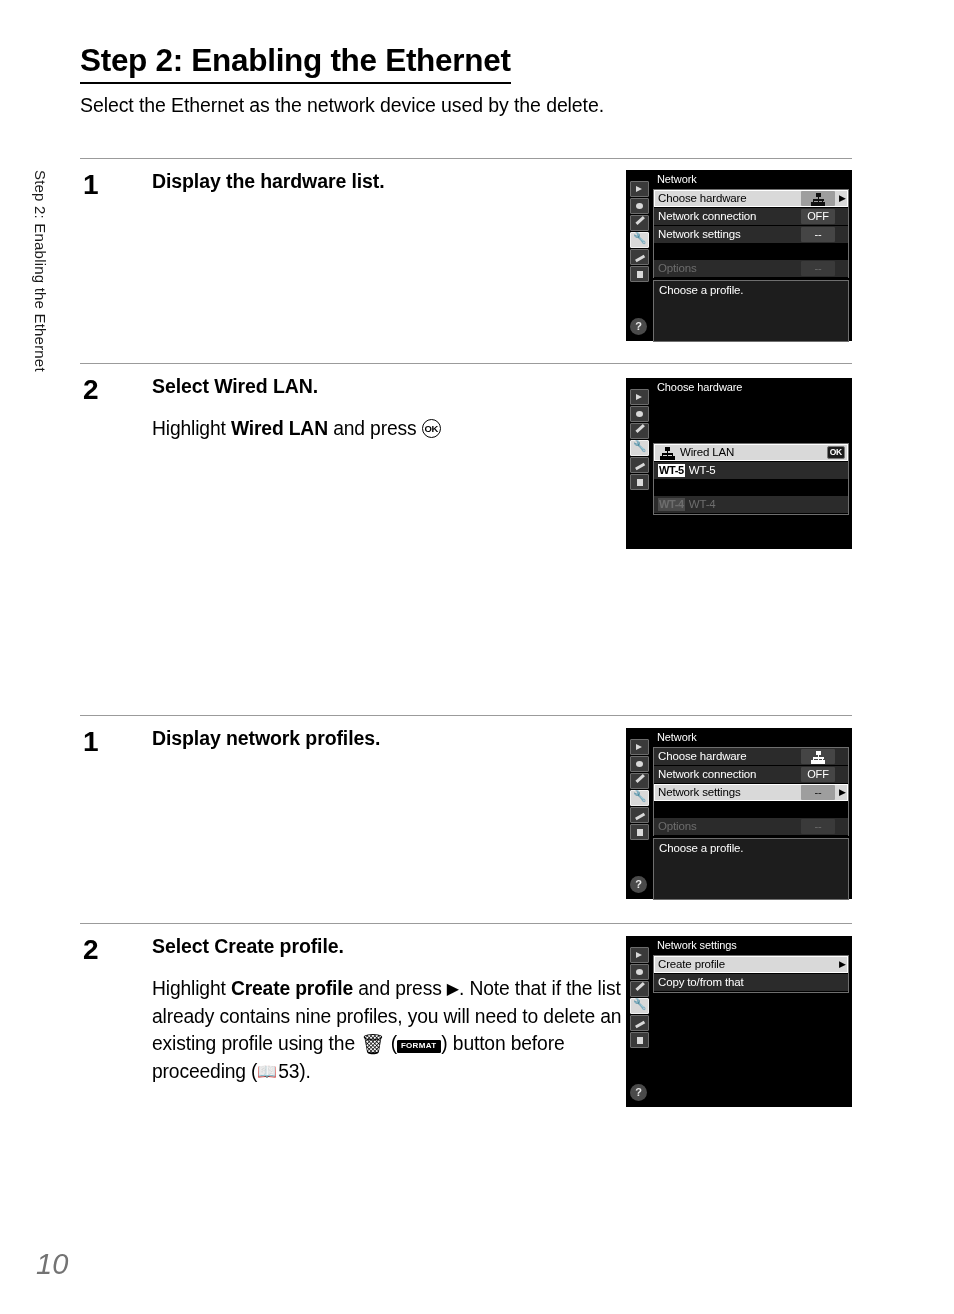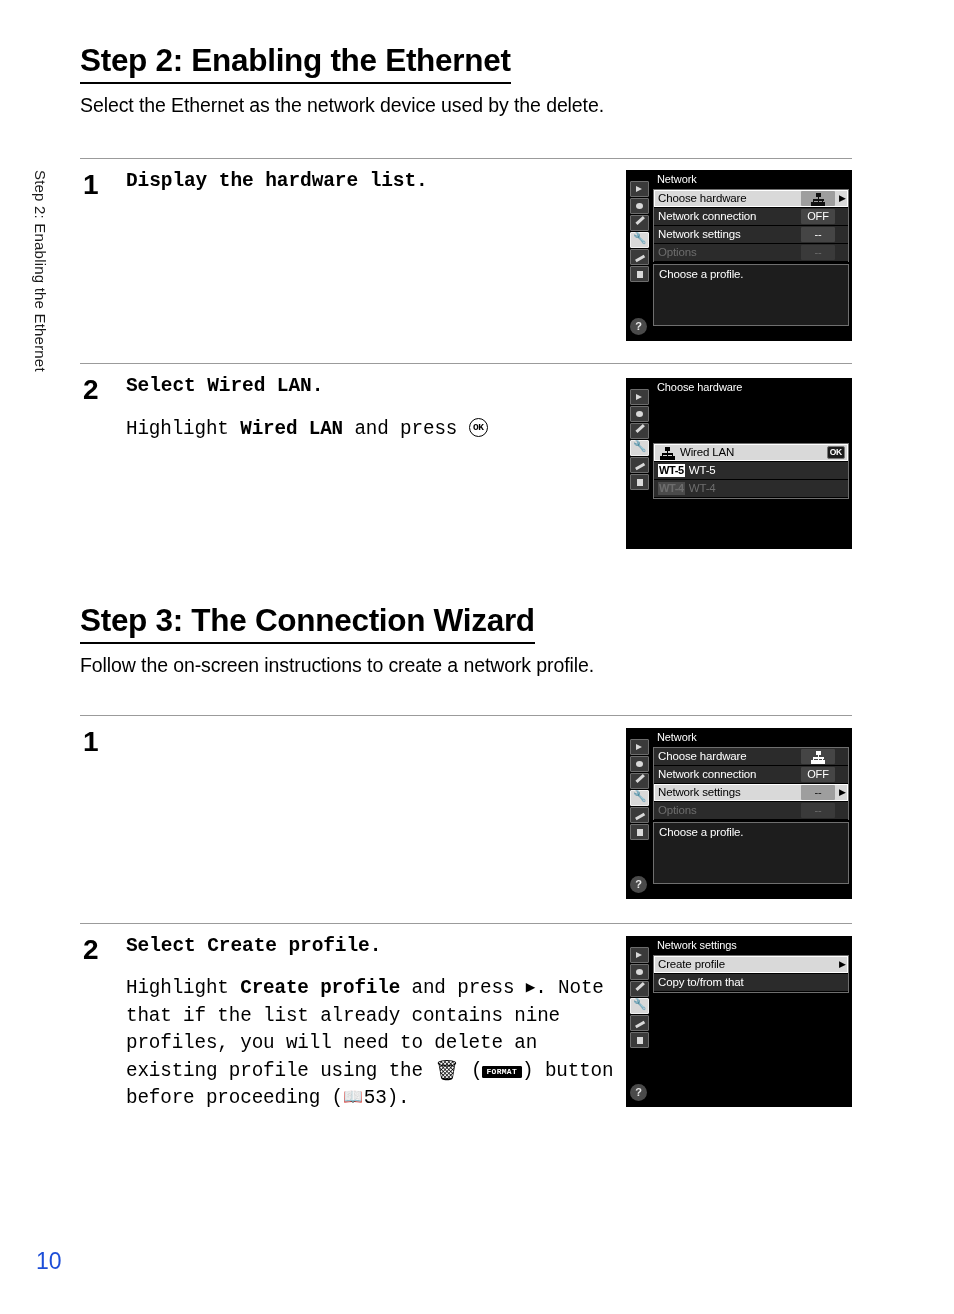--- a/index.html
+++ b/index.html
@@ -80,23 +80,22 @@
   }
   .step-num {
     position: absolute;
     left: 3px;
     top: 12px;
     font-size: 28px;
     font-weight: bold;
     line-height: 1;
   }
   .step-body {
-    margin-left: 46px;
+    margin-left: 72px;
     width: 490px;
-    font-family: Liberation Mono, monospace;
   }
   .step-head {
     font-size: 19.5px;
     font-weight: bold;
     line-height: 1.2;
     letter-spacing: -0.1px;
     margin: 2px 0 0 0;
   }
   .step-text {
     font-size: 19.3px;
@@ -263,21 +262,21 @@
     padding-left: 4px;
     box-sizing: border-box;
     letter-spacing: -0.15px;
     white-space: nowrap;
   }
   .lcd-row.hl {
     background: #d9d9d9;
     color: #000000;
     box-shadow: inset 0 0 0 1px #ffffff;
   }
-  .lcd-row.dim { color: #6d6d6d; }
+  .lcd-row.dim { color: #6d6d6d; margin-top: 16px; }
   .lcd-row .label { flex: 1 1 auto; overflow: hidden; }
   .lcd-row .value {
     flex: 0 0 auto;
     min-width: 30px;
     text-align: center;
     background: #454545;
     color: #ffffff;
     font-size: 11px;
     margin-right: 2px;
     padding: 0 2px;
@@ -357,23 +356,24 @@
     margin-right: 4px;
     letter-spacing: -0.4px;
   }
   .wt-tag.dimtag { background: #4a4a4a; color: #6d6d6d; }
 
   
   .page-number {
     position: absolute;
     left: 36px;
     top: 1250px;
-    font-size: 23px;
-    line-height: 1;
-    color: #1d4ed8;
+    font-size: 29px;
+    line-height: 1;
+    color: #737373;
+    font-style: italic;
   }
 </style>
 </head>
 <body>
 
 <div class="side-tab">
   <div class="side-tab-inner">Step 2: Enabling the Ethernet</div>
 </div>
 
 <div class="page">
@@ -391,28 +391,25 @@
   </div>
 
   <div class="step" style="top:363px; height:180px;">
     <div class="step-num">2</div>
     <div class="step-body">
       <p class="step-head"><span>Select </span><b>Wired LAN</b><span>.</span></p>
       <p class="step-text"><span>Highlight </span><b>Wired LAN</b><span> and press </span><span class="okbtn"><span>OK</span></span></p>
     </div>
   </div>
 
-  <div class="section" style="top:604px;">
-    <h1 class="section-title">Step 3: The Connection Wizard</h1>
-    <p class="section-sub">Follow the on-screen instructions to create a network profile.</p>
-  </div>
 
   <div class="step" style="top:715px; height:190px;">
     <div class="step-num">1</div>
     <div class="step-body">
+      <p class="step-head">Display network profiles.</p>
     </div>
   </div>
 
   <div class="step" style="top:923px; height:240px;">
     <div class="step-num">2</div>
     <div class="step-body">
       <p class="step-head"><span>Select </span><b>Create profile</b><span>.</span></p>
       <p class="step-text"><span>Highlight </span><b>Create profile</b><span> and press </span><span class="tri">▶</span><span>. Note that if the list already contains nine profiles, you will need to delete an existing profile using the </span><span class="trash-glyph">🗑</span><span> (</span><span class="format-btn">FORMAT</span><span>) button before proceeding (</span><span class="book-glyph">📖</span><span>53</span><span>).</span></p>
     </div>
   </div>

